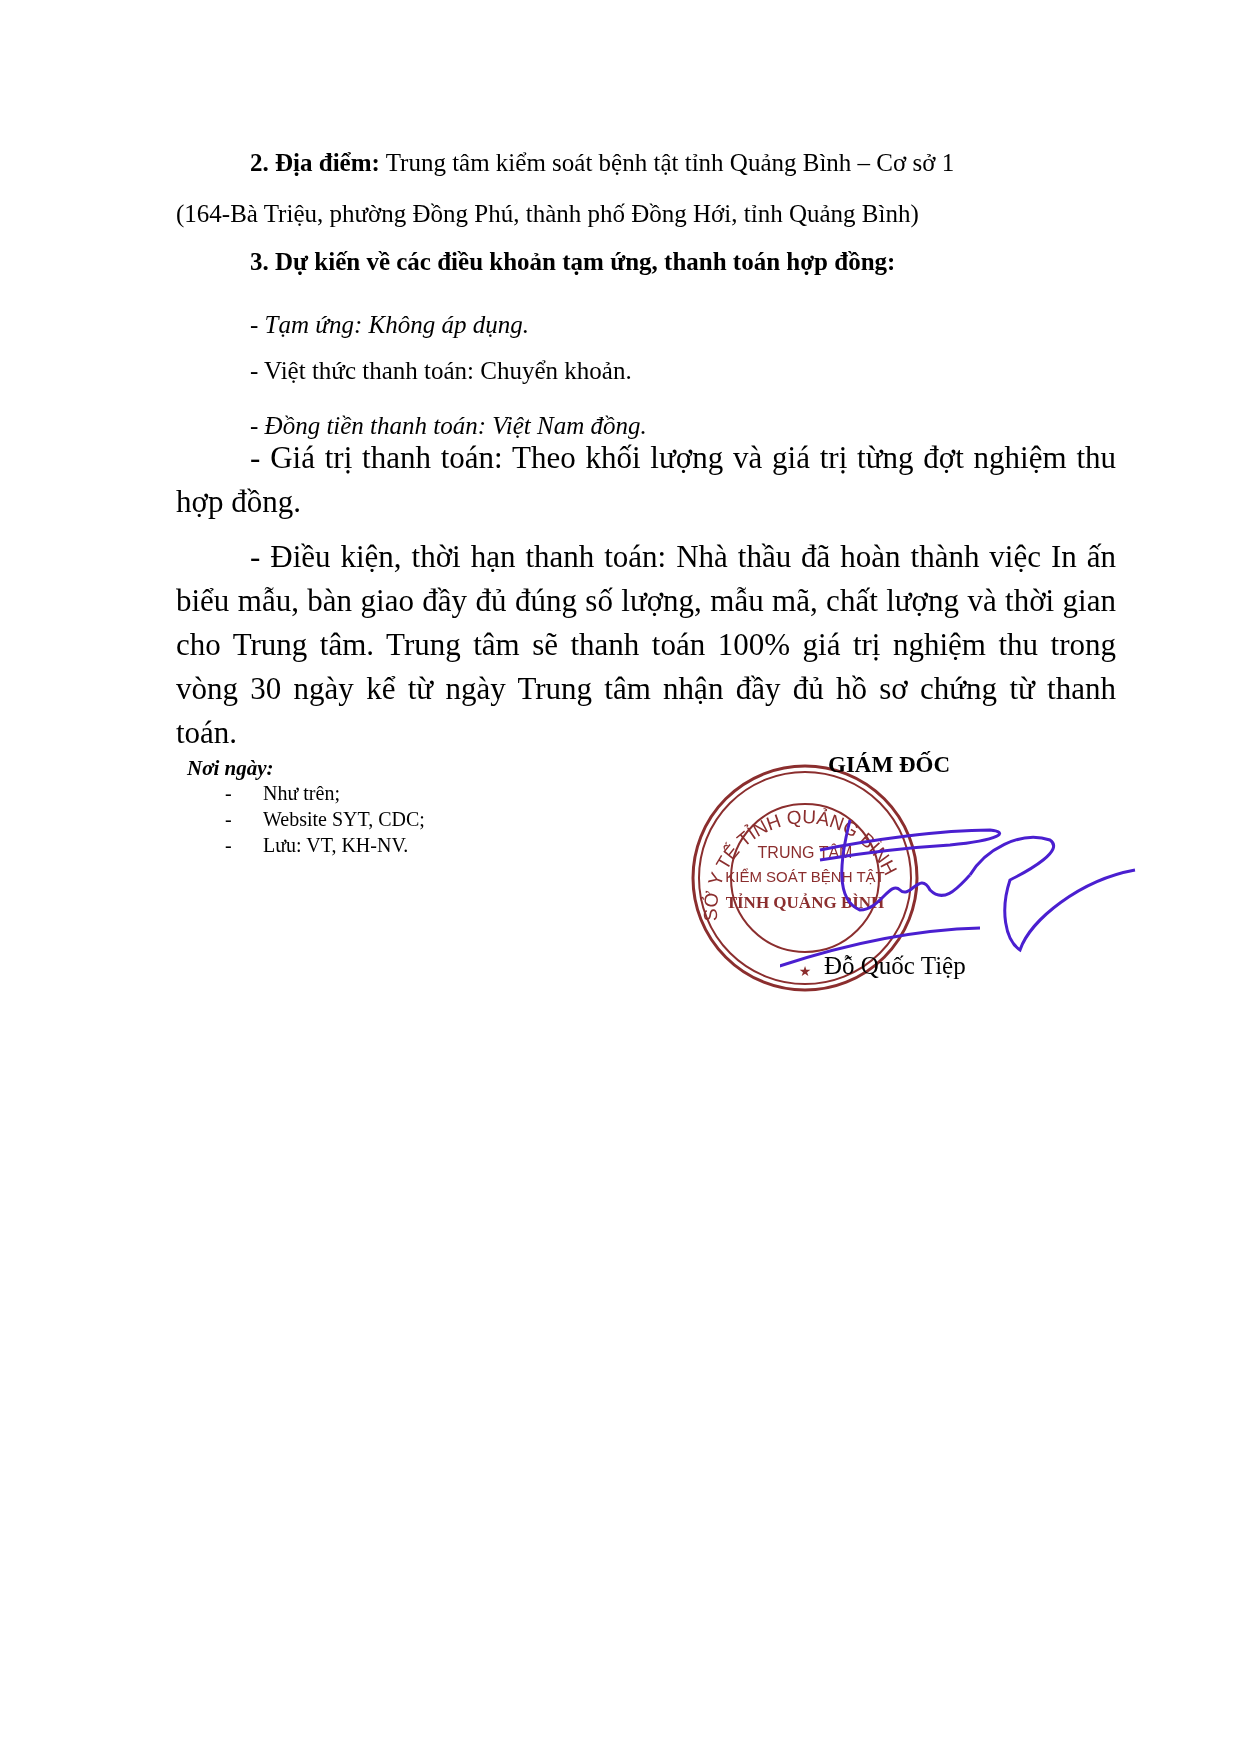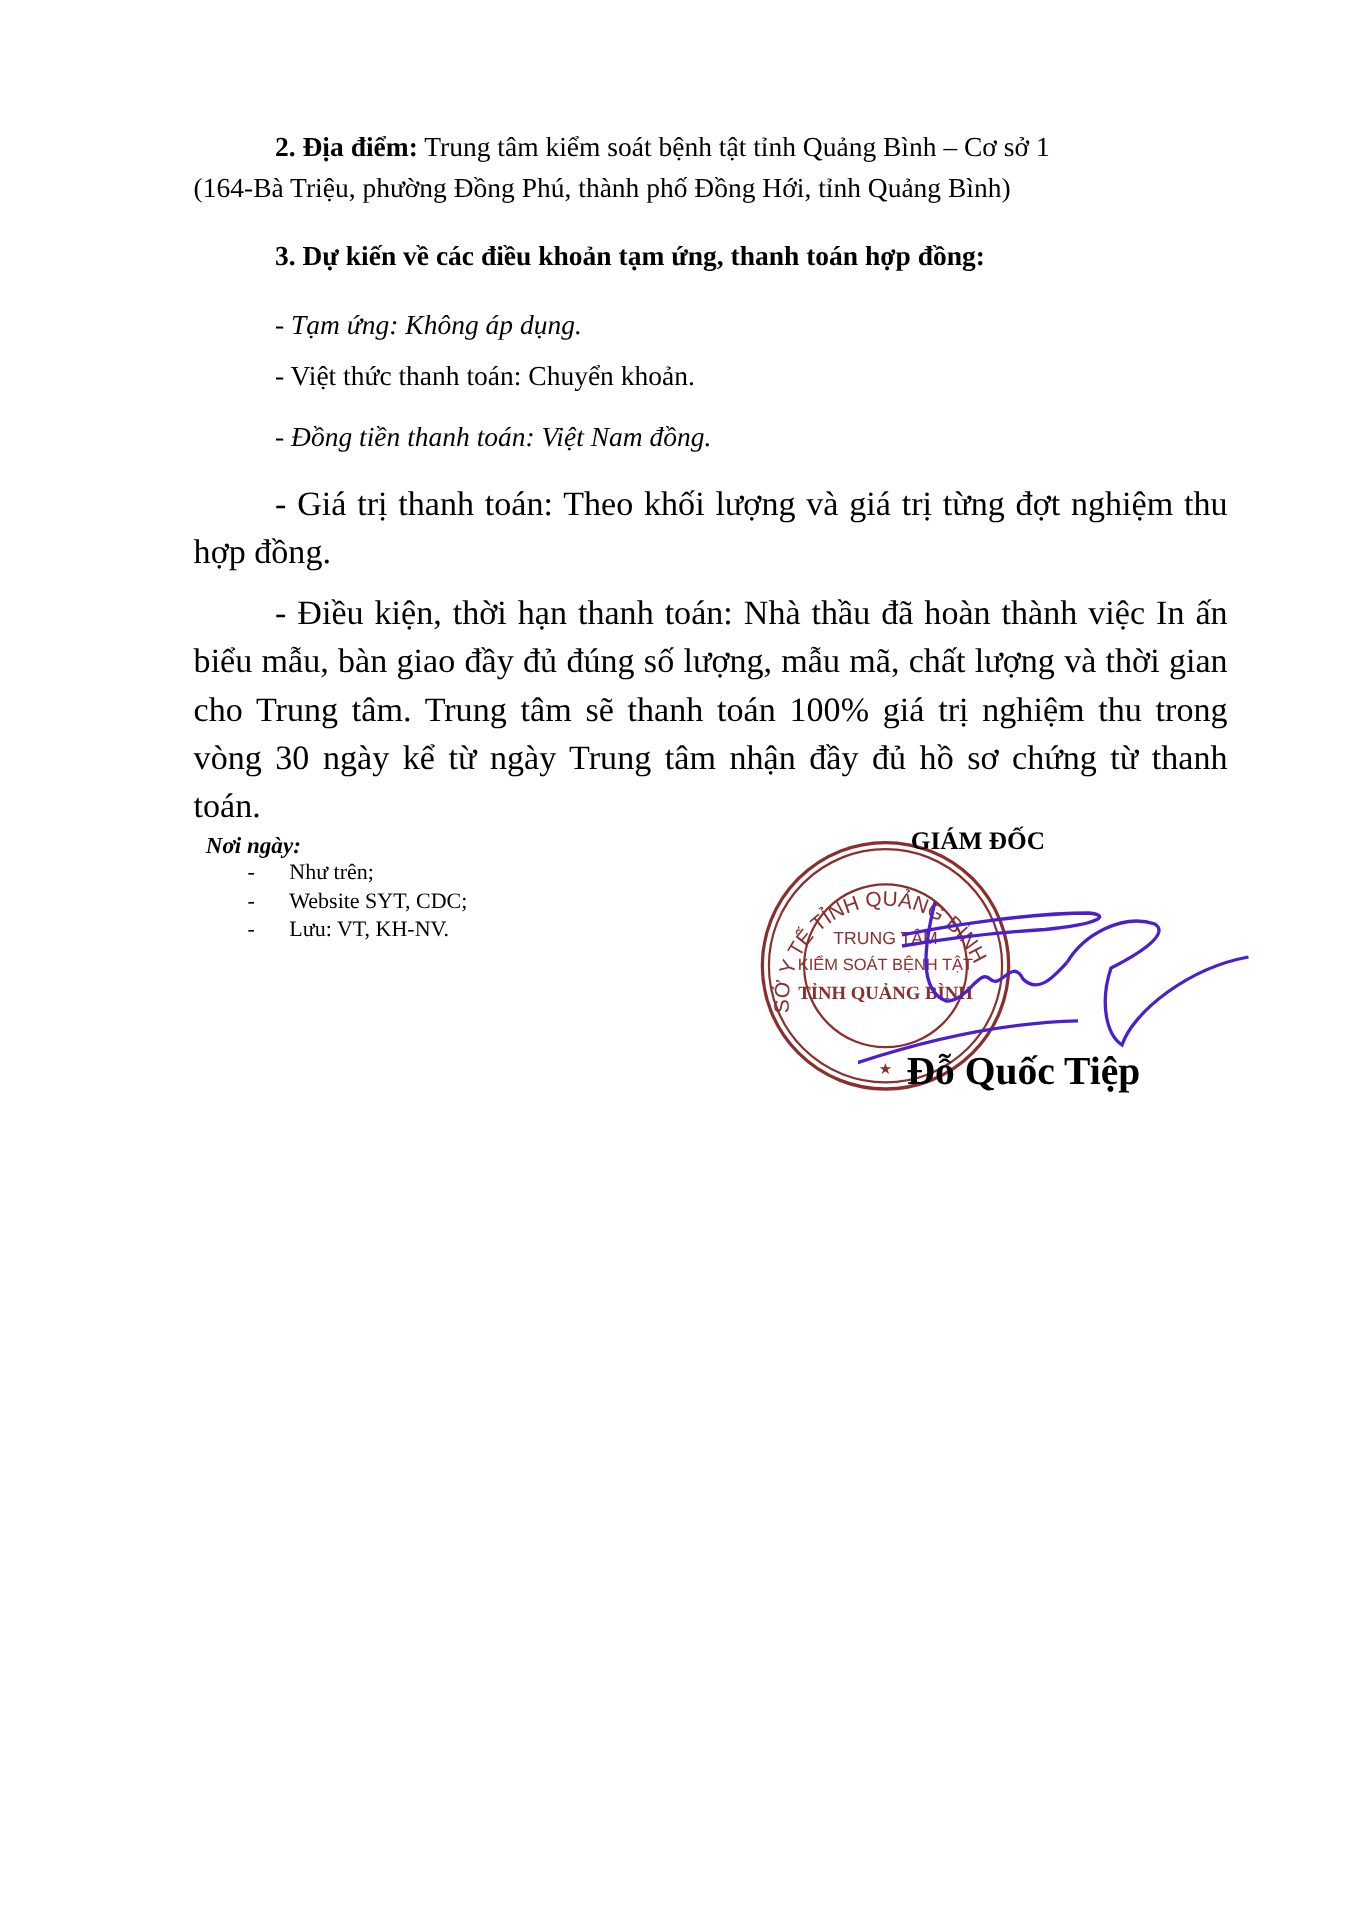--- a/index.html
+++ b/index.html
@@ -1,36 +1,36 @@
 <!DOCTYPE html>
 <html><head>
 <meta charset="utf-8">
 <style>
   html, body { margin:0; padding:0; background:#ffffff; }
   body { width:1241px; height:1755px; position:relative; overflow:hidden;
          font-family:"Liberation Serif", serif; color:#000; }
   .para { position:absolute; left:176px; width:940px; font-size:31px; line-height:44px; text-align:justify; }
   .indent { text-indent:74px; }
-  .line { position:absolute; font-size:25px; line-height:30px; white-space:nowrap; }
+  .line { position:absolute; font-size:25px; line-height:30px; white-space:nowrap;margin-top:28px; }
   b { font-weight:bold; }
   .recv-title { position:absolute; left:187px; top:756px; font-size:21px; font-style:italic; font-weight:bold; }
   .recv-item { position:absolute; left:225px; font-size:20px; line-height:26px; white-space:nowrap; }
   .recv-item .dash { display:inline-block; width:38px; }
   .sig-title { position:absolute; left:828px; top:752px; font-size:23px; font-weight:bold; }
-  .sig-name { position:absolute; left:824px; top:952px; font-size:36px; font-weight:bold; }
+  .sig-name { position:absolute; left:824px; top:952px; font-size:25px; font-weight:normal; }
   .stamp { position:absolute; left:685px; top:758px; width:240px; height:240px; }
   .signature { position:absolute; left:780px; top:800px; width:360px; height:180px; }
 </style>
 </head>
 <body>
 
 <div class="line" style="left:250px; top:120px;">
   <b>2. Địa điểm:</b><span> Trung tâm kiểm soát bệnh tật tỉnh Quảng Bình – Cơ sở 1</span>
 </div>
-<div class="line" style="left:176px; top:157px;text-align:right;">(164-Bà Triệu, phường Đồng Phú, thành phố Đồng Hới, tỉnh Quảng Bình)</div>
+<div class="line" style="left:176px; top:171px;text-align:right;">(164-Bà Triệu, phường Đồng Phú, thành phố Đồng Hới, tỉnh Quảng Bình)</div>
 
 <div class="line" style="left:250px; top:219px; font-weight:bold;">3. Dự kiến về các điều khoản tạm ứng, thanh toán hợp đồng:</div>
 
 <div class="line" style="left:250px; top:282px;font-style:italic;">- Tạm ứng: Không áp dụng.</div>
 <div class="line" style="left:250px; top:328px;">- Việt thức thanh toán: Chuyển khoản.</div>
 <div class="line" style="left:250px; top:383px;font-style:italic;">- Đồng tiền thanh toán: Việt Nam đồng.</div>
 <div class="para indent" style="top:436px;">- Giá trị thanh toán: Theo khối lượng và giá trị từng đợt nghiệm thu hợp đồng.</div>
 <div class="para indent" style="top:535px;">- Điều kiện, thời hạn thanh toán: Nhà thầu đã hoàn thành việc In ấn biểu mẫu, bàn giao đầy đủ đúng số lượng, mẫu mã, chất lượng và thời gian cho Trung tâm. Trung tâm sẽ thanh toán 100% giá trị nghiệm thu trong vòng 30 ngày kể từ ngày Trung tâm nhận đầy đủ hồ sơ chứng từ thanh toán.</div>
 
 <div class="recv-title">Nơi ngày:</div>

